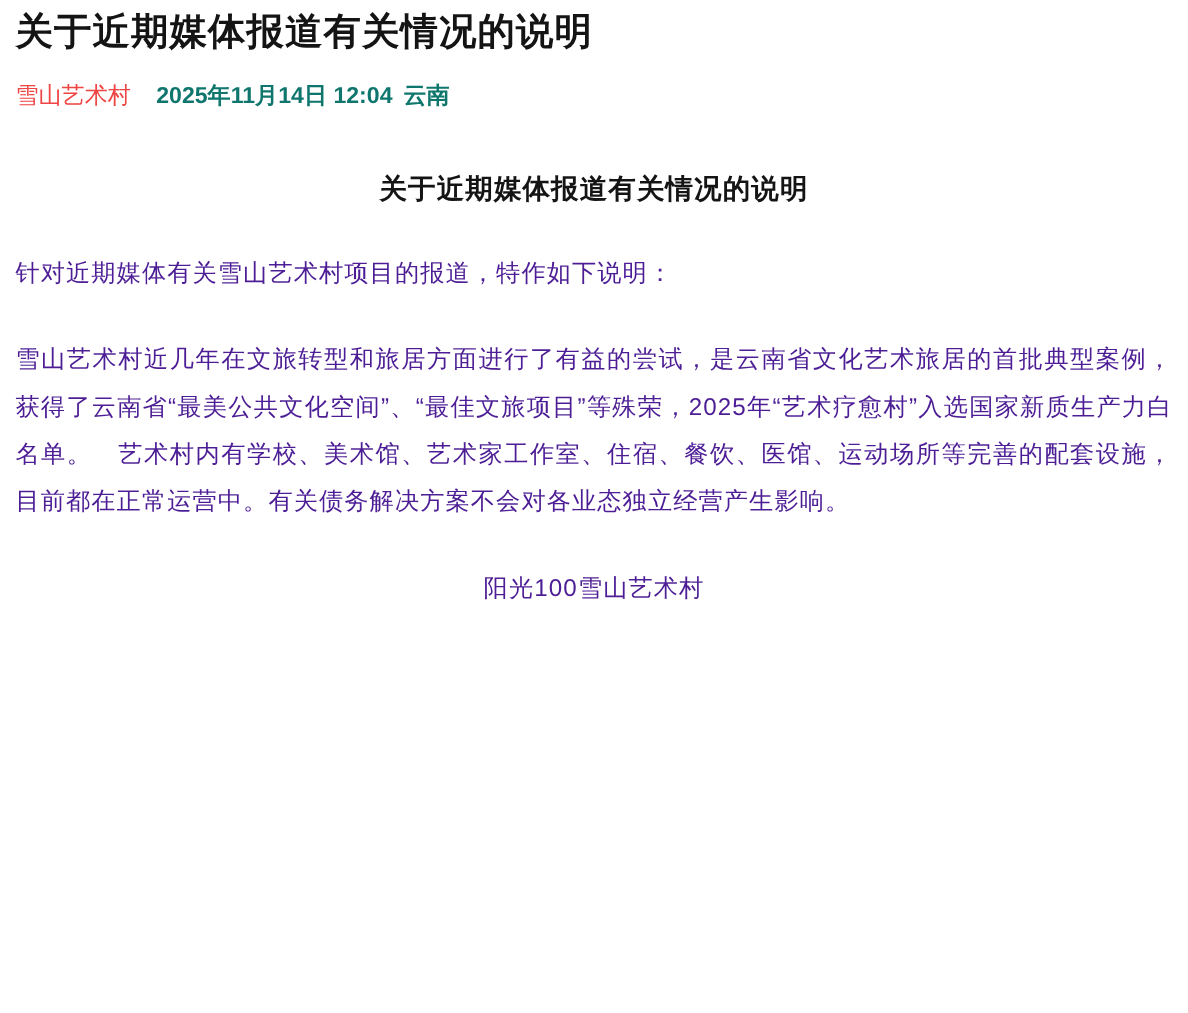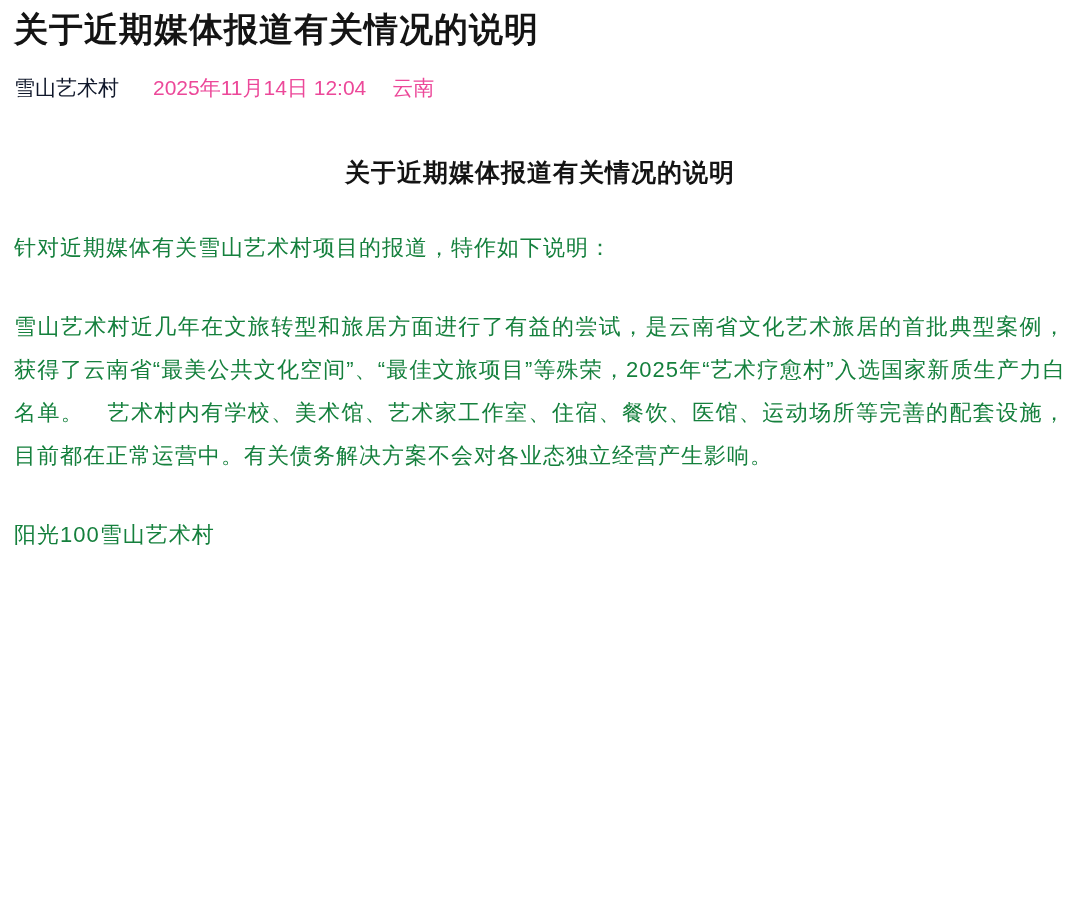--- a/index.html
+++ b/index.html
@@ -24,50 +24,51 @@
     letter-spacing: 1px;
   }
   .byline {
     margin-top: 22px;
     font-size: 21px;
     line-height: 28px;
     display: flex;
     align-items: baseline;
   }
   .byline .author {
-    color: #0f172a;
+    color: #ef4444;
     text-decoration: none;
     cursor: pointer;
-    margin-right: 34px;
+    margin-right: 23px;
   }
   .byline .meta {
-    color: #ec4899;
+    color: #0f766e;
+    font-weight: bold;
   }
   .byline .meta + .meta {
-    margin-left: 26px;
+    margin-left: 10px;
   }
   h2.article-heading {
     margin: 52px 0 0 0;
     text-align: center;
     font-size: 25px;
     line-height: 36px;
     font-weight: 700;
     color: #141414;
     letter-spacing: 1px;
   }
   .article p {
     margin: 36px 0 0 0;
     font-size: 22px;
     line-height: 43px;
     letter-spacing: 1px;
-    color: #15803d;
+    color: #4c1d95;
     text-align: justify;
   }
   .article p.single {
-    text-align: left;
+    text-align: center;
   }
 </style>
 </head>
 <body>
 
 <header>
   <h1 class="page-title">关于近期媒体报道有关情况的说明</h1>
   <div class="byline">
     <a class="author">雪山艺术村</a>
     <span class="meta">2025年11月14日 12:04</span>

